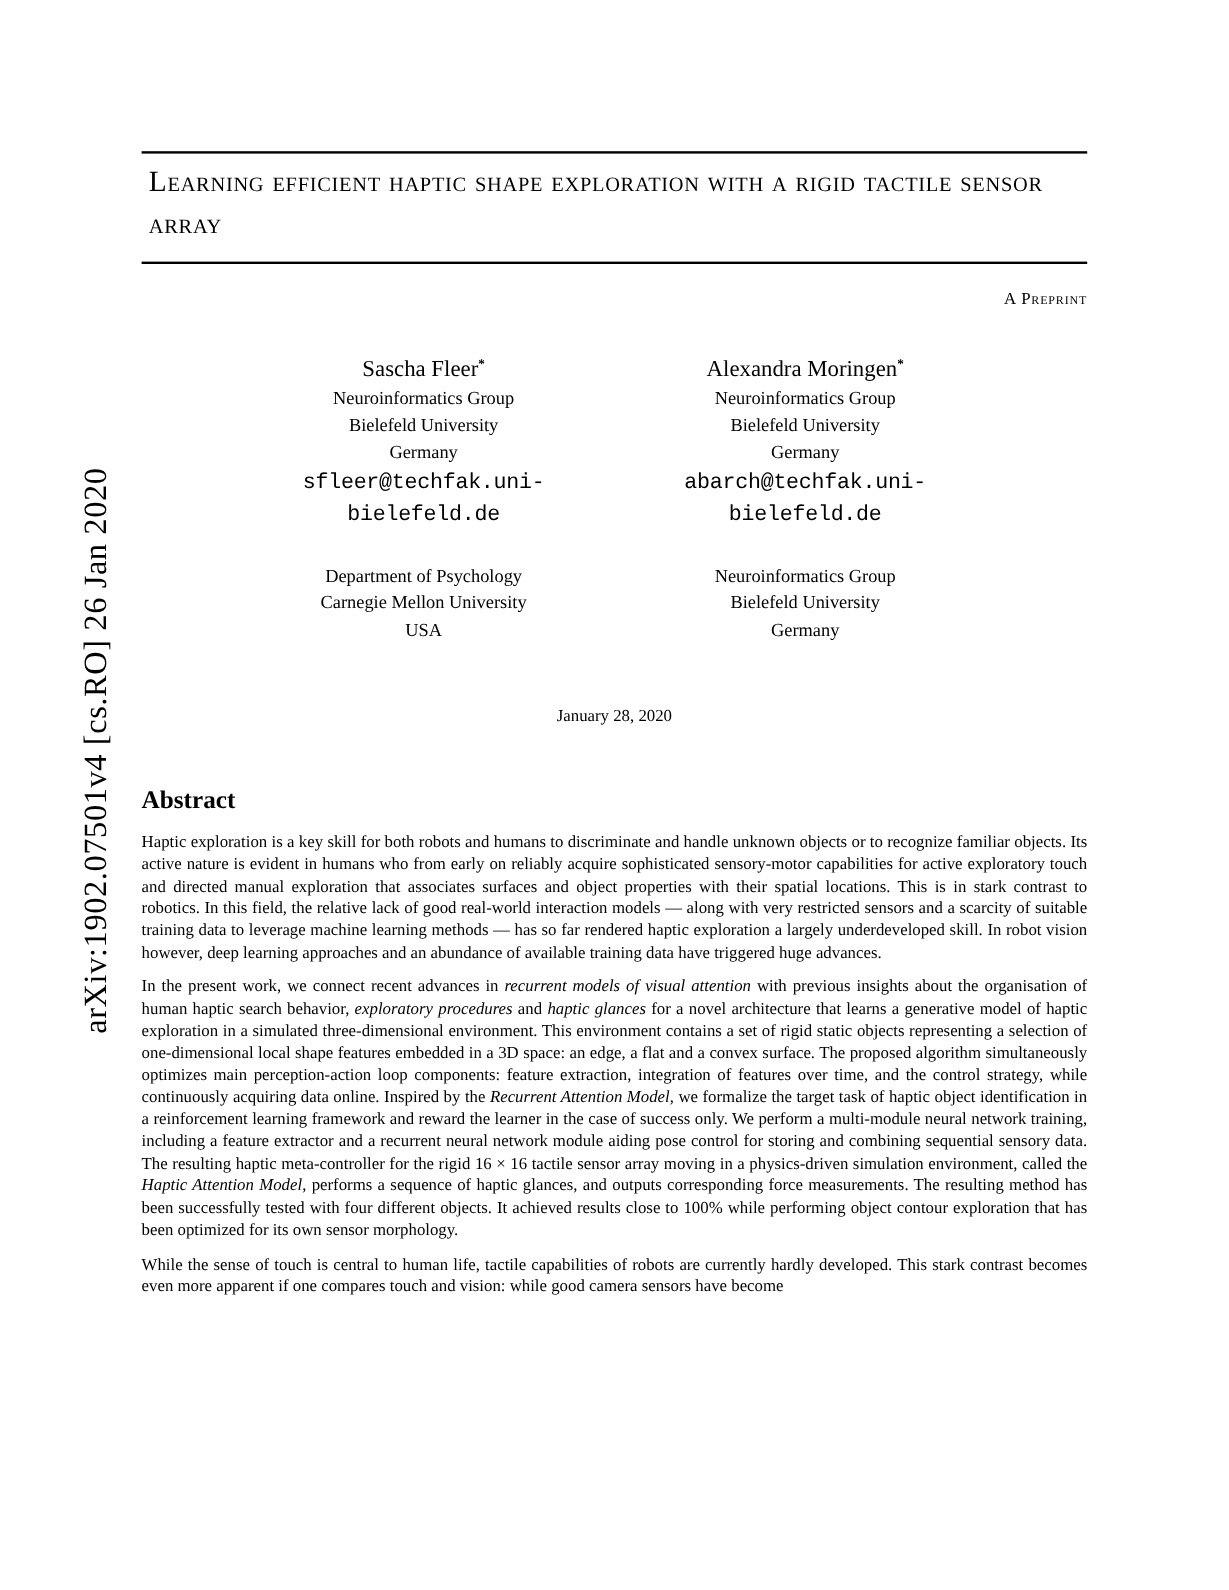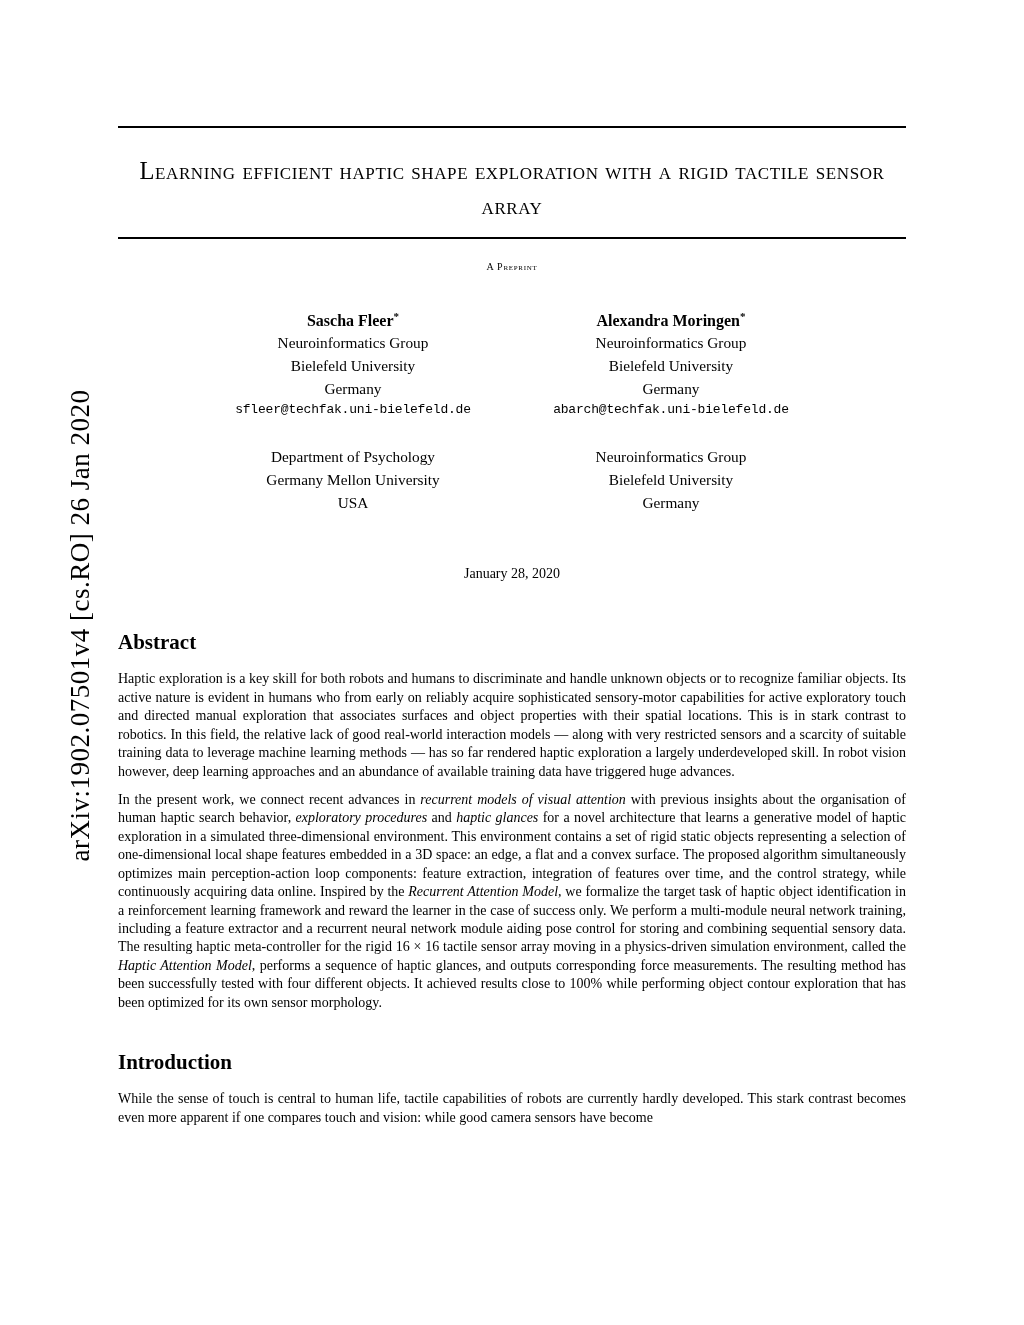--- a/index.html
+++ b/index.html
@@ -44,62 +44,61 @@
   .rule {
     border-top: 2.2px solid #000;
     width: 100%;
   }
 
   .title-block {
     margin-top: 126px;
   }
   .title {
     font-variant: small-caps;
-    text-align: center;
     font-size: 24.5px;
     line-height: 1.42;
     letter-spacing: 0.6px;
-    margin: 26px 6px 13px 6px;
+    margin: 7px 6px 13px 6px;
     font-weight: normal;
   }
   .preprint {
-    text-align: center;
+    text-align: right;
     font-variant: small-caps;
-    font-size: 10px;
+    font-size: 14px;
     letter-spacing: 0.7px;
     margin-top: 22px;
   }
 
   
   .authors-row {
     display: flex;
     justify-content: center;
     margin-top: 36px;
   }
   .authors-row.second {
     margin-top: 27px;
   }
   .author {
     width: 318px;
     text-align: center;
     font-size: 15.3px;
     line-height: 1.48;
   }
   .author .name {
-    font-weight: bold;
-    font-size: 16px;
+    font-weight: normal;
+    font-size: 19px;
   }
   .author .sup {
     font-size: 11px;
     vertical-align: super;
     font-weight: bold;
   }
   .author .mono {
     font-family: "Liberation Mono", monospace;
-    font-size: 13px;
+    font-size: 18px;
     letter-spacing: -0.2px;
   }
 
   .date {
     text-align: center;
     font-size: 14px;
     margin-top: 52px;
   }
 
   
@@ -177,33 +176,32 @@
       <div>Neuroinformatics Group</div>
       <div>Bielefeld University</div>
       <div>Germany</div>
       <div class="mono">abarch@techfak.uni-bielefeld.de</div>
     </div>
   </div>
 
   <div class="authors-row second">
     <div class="author">
       <div>Department of Psychology</div>
-      <div>Germany Mellon University</div>
+      <div>Carnegie Mellon University</div>
       <div>USA</div>
     </div>
     <div class="author">
       <div>Neuroinformatics Group</div>
       <div>Bielefeld University</div>
       <div>Germany</div>
     </div>
   </div>
 
   <div class="date">January 28, 2020</div>
 
   <h2 class="section">Abstract</h2>
   <p class="body">Haptic exploration is a key skill for both robots and humans to discriminate and handle unknown objects or to recognize familiar objects. Its active nature is evident in humans who from early on reliably acquire sophisticated sensory-motor capabilities for active exploratory touch and directed manual exploration that associates surfaces and object properties with their spatial locations. This is in stark contrast to robotics. In this field, the relative lack of good real-world interaction models — along with very restricted sensors and a scarcity of suitable training data to leverage machine learning methods — has so far rendered haptic exploration a largely underdeveloped skill. In robot vision however, deep learning approaches and an abundance of available training data have triggered huge advances.</p>
   <p class="body"><span>In the present work, we connect recent advances in </span><span class="it">recurrent models of visual attention</span><span> with previous insights about the organisation of human haptic search behavior, </span><span class="it">exploratory procedures</span><span> and </span><span class="it">haptic glances</span><span> for a novel architecture that learns a generative model of haptic exploration in a simulated three-dimensional environment. This environment contains a set of rigid static objects representing a selection of one-dimensional local shape features embedded in a 3D space: an edge, a flat and a convex surface. The proposed algorithm simultaneously optimizes main perception-action loop components: feature extraction, integration of features over time, and the control strategy, while continuously acquiring data online. Inspired by the </span><span class="it">Recurrent Attention Model</span><span>, we formalize the target task of haptic object identification in a reinforcement learning framework and reward the learner in the case of success only. We perform a multi-module neural network training, including a feature extractor and a recurrent neural network module aiding pose control for storing and combining sequential sensory data. The resulting haptic meta-controller for the rigid </span><span class="mathsym">16 × 16</span><span> tactile sensor array moving in a physics-driven simulation environment, called the </span><span class="it">Haptic Attention Model</span><span>, performs a sequence of haptic glances, and outputs corresponding force measurements. The resulting method has been successfully tested with four different objects. It achieved results close to </span><span class="mathsym">100%</span><span> while performing object contour exploration that has been optimized for its own sensor morphology.</span></p>
 
-  <h2 class="section intro">Introduction</h2>
   <p class="body tight">While the sense of touch is central to human life, tactile capabilities of robots are currently hardly developed. This stark contrast becomes even more apparent if one compares touch and vision: while good camera sensors have become</p>
 
 
 </div>
 
 </body></html>

